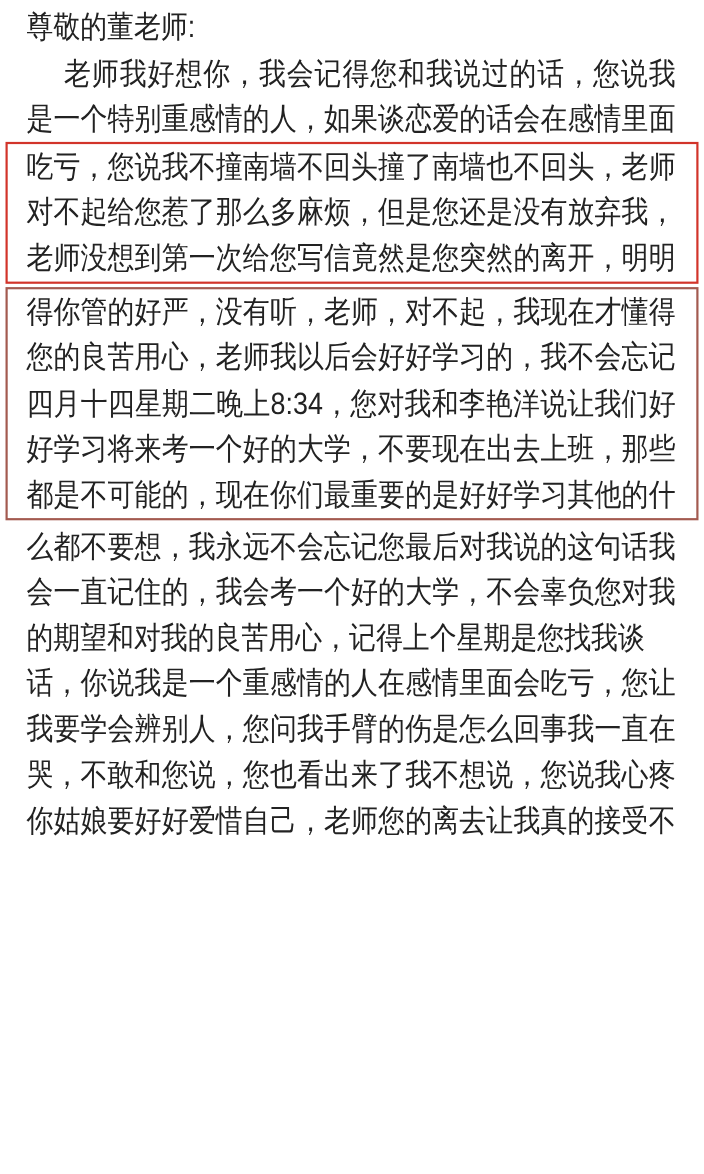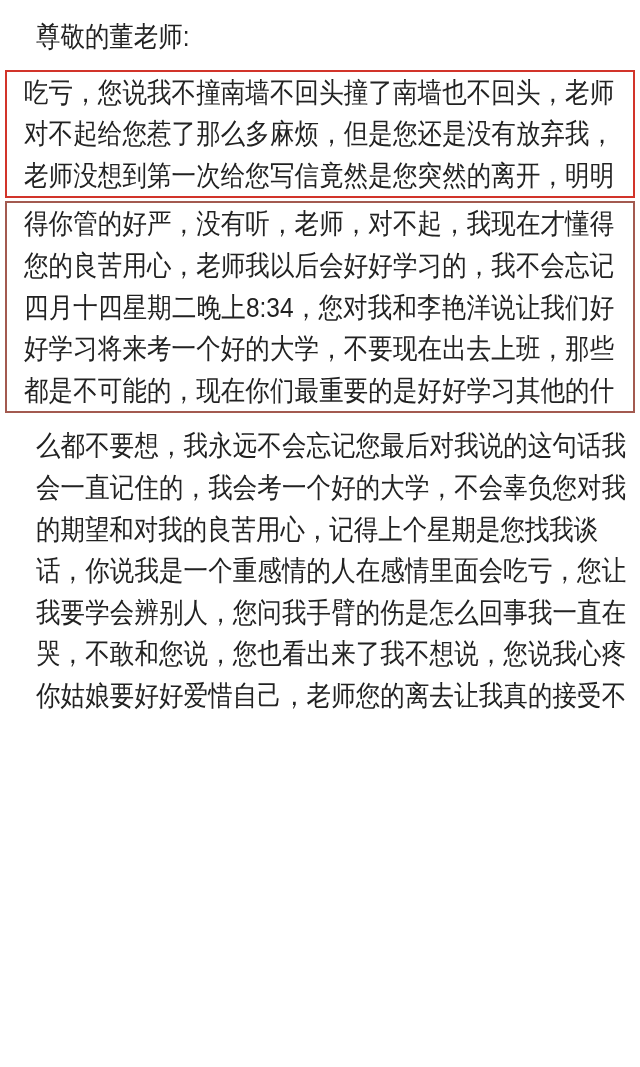--- a/index.html
+++ b/index.html
@@ -14,21 +14,21 @@
     width: 640px;
     min-height: 1067px;
     background: #ffffff;
     box-sizing: border-box;
   }
   .letter {
     padding: 4px 26px 20px 24px;
     color: #222222;
   }
   .seg {
-    margin: 12px;
+    margin: 0;
   }
   
   .boxed {
     border: 2px solid #15803d;
     margin: 0 -21px 3px -19px;
     padding: 0 19px 0 17px;
   }
   
   .line {
     font-size: 28px;
@@ -51,20 +51,24 @@
   }
 </style>
 </head>
 <body>
 
 <div class="page">
   <div class="letter">
       <div class="seg">
         <div class="line nj">尊敬的董老师:</div>
       </div>
+      <div class="seg">
+        <div class="line indent">老师我好想你，我会记得您和我说过的话，您说我</div>
+        <div class="line">是一个特别重感情的人，如果谈恋爱的话会在感情里面</div>
+      </div>
       <div class="seg boxed" style="border-color: rgb(210, 52, 42);">
         <div class="line">吃亏，您说我不撞南墙不回头撞了南墙也不回头，老师</div>
         <div class="line">对不起给您惹了那么多麻烦，但是您还是没有放弃我，</div>
         <div class="line">老师没想到第一次给您写信竟然是您突然的离开，明明</div>
       </div>
       <div class="seg boxed" style="border-color: rgb(163, 90, 80);">
         <div class="line">得你管的好严，没有听，老师，对不起，我现在才懂得</div>
         <div class="line">您的良苦用心，老师我以后会好好学习的，我不会忘记</div>
         <div class="line">四月十四星期二晚上8:34，您对我和李艳洋说让我们好</div>
         <div class="line">好学习将来考一个好的大学，不要现在出去上班，那些</div>

